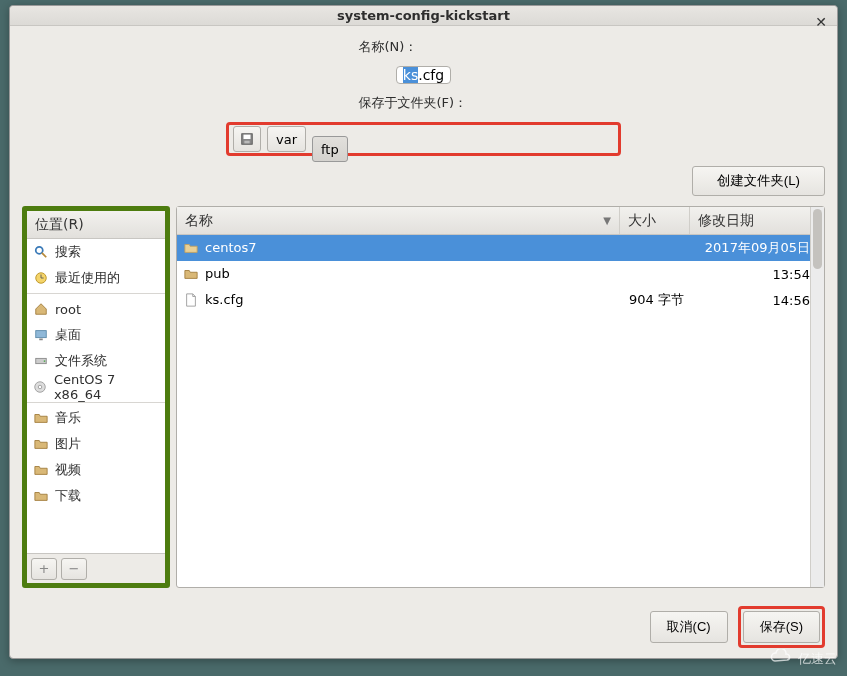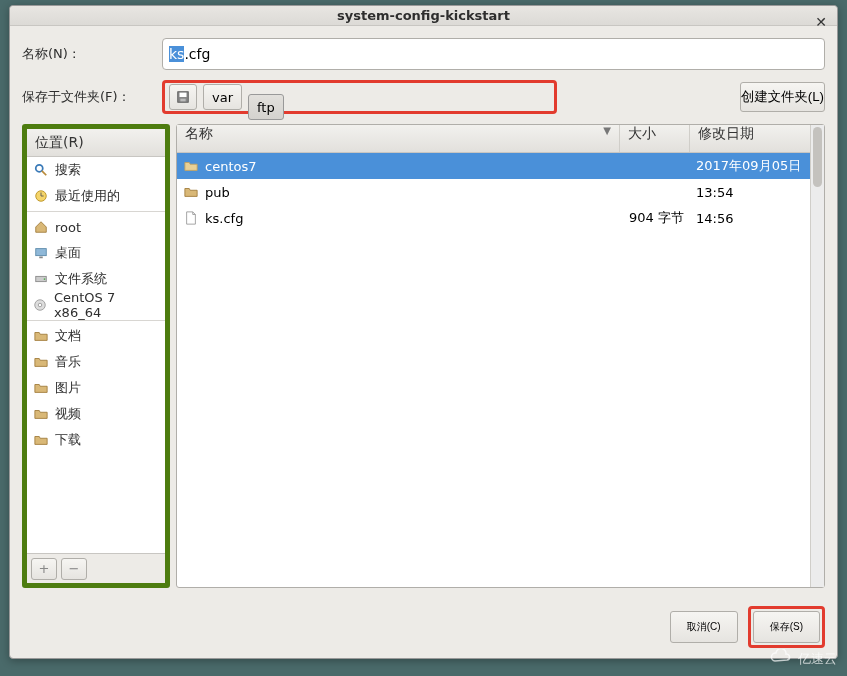--- a/index.html
+++ b/index.html
@@ -34,21 +34,21 @@
   position: absolute; right: 8px; top: 8px;
   width: 16px; height: 16px;
   cursor: pointer; color: #333;
   display: flex; align-items: center; justify-content: center;
   font-size: 14px;
 }
 .content {
   flex: 1; padding: 12px 12px 10px 12px;
   display: flex; flex-direction: column; gap: 10px;
 }
-.row { display: flex; align-items: center; gap: 10px; }
+.row { display: flex; align-items: center; gap: 10px; flex-direction: column; }
 .label { width: 130px; color: #2e2e2e; }
 .name-input {
   flex: 1; height: 32px;
   border: 1px solid #b0aea9;
   border-radius: 4px;
   background: #fff;
   padding: 0 6px;
   display: flex; align-items: center;
   font-size: 14px;
 }
@@ -65,21 +65,21 @@
   border: 1px solid #b0aea9;
   border-radius: 3px;
   background: linear-gradient(#f6f5f2, #e6e4e0);
   display: flex; align-items: center; justify-content: center;
   cursor: pointer;
 }
 .path-seg.active { background: linear-gradient(#e2e0dc, #d4d2ce); border-color: #999; margin-top: 20px; }
 .path-seg.icon-only { width: 28px; padding: 0; }
 .create-folder-btn {
   margin-left: auto;
-  height: 30px; padding: 0 0;
+  height: 30px; padding: 0 24px;
   border: 1px solid #b0aea9; border-radius: 3px;
   background: linear-gradient(#f6f5f2, #e6e4e0);
   cursor: pointer;
 }
 .browser {
   flex: 1; display: flex; gap: 6px; min-height: 0;
 }
 .sidebar {
   width: 148px; display: flex; flex-direction: column;
   border: 5px solid #4d7c0f; border-radius: 3px;
@@ -116,54 +116,54 @@
   border: 1px solid #b0aea9; border-radius: 3px;
   background: #fff;
 }
 .filelist { flex: 1; display: flex; flex-direction: column; }
 .fl-header {
   height: 28px; display: flex;
   background: linear-gradient(#f2f1ee, #e2e0dc);
   border-bottom: 1px solid #c8c6c2;
 }
 .fl-col {
-  display: flex; align-items: flex-start; padding: 0 8px;
+  display: flex; align-items: center; padding: 0 8px;
   border-right: 1px solid #d0cec9;
   font-size: 14px; color: #333;
   cursor: pointer;
 }
 .fl-col.name { flex: 1; position: relative; }
 .fl-col.size { width: 70px; }
 .fl-col.date { width: 120px; border-right: none; }
 .sort-arrow { position: absolute; right: 8px; color: #777; font-size: 10px; }
 .fl-body { flex: 1; overflow: auto; }
 .fl-row {
   height: 26px; display: flex; align-items: center;
   cursor: pointer;
 }
 .fl-row.selected { background: #4a90d9; color: #fff; }
-.fl-row .c-name { flex: 1; display: flex; align-items: center; gap: 6px; padding-left: 6px; }
+.fl-row .c-name { flex: 1; display: flex; align-items: flex-start; gap: 6px; padding-left: 6px; }
 .fl-row .c-size { width: 70px; text-align: right; padding-right: 6px; }
-.fl-row .c-date { width: 120px; padding-left: 6px; }
+.fl-row .c-date { width: 120px; padding-left: 6px; text-align: right; }
 .fl-scrollbar {
   width: 14px; background: #ececec; border-left: 1px solid #d0cec9;
   position: relative;
 }
 .fl-thumb {
   position: absolute; top: 2px; left: 2px; right: 2px; height: 60px;
   background: #c4c2be; border-radius: 5px;
 }
 .action-bar {
   display: flex; justify-content: flex-end; gap: 10px; padding-top: 8px; align-items: center;
 }
 .dlg-btn {
   height: 32px; padding: 0 16px;
   border: 1px solid #b0aea9; border-radius: 3px;
   background: linear-gradient(#f6f5f2, #e6e4e0);
-  cursor: pointer; font-size: 10px;
+  cursor: pointer; font-size: 13px;
 }
 .save-highlight {
   border: 3px solid #e23b2e; border-radius: 4px; padding: 2px;
 }
 .icon { width: 16px; height: 16px; display: inline-flex; align-items: center; justify-content: center; }
 .watermark {
   position: absolute; right: 10px; bottom: 8px;
   color: rgba(255,255,255,0.7); font-size: 13px;
   display: flex; align-items: center; gap: 4px;
   pointer-events: none;
@@ -265,28 +265,20 @@
           <div class="sidebar-item">
             <span class="icon">
                 <svg viewBox="0 0 16 16" width="14" height="14">
                   <circle cx="8" cy="8" r="6" fill="#ddd" stroke="#999"></circle>
                   <circle cx="8" cy="8" r="2" fill="#fff" stroke="#999"></circle>
                 </svg>
               </span>
             <span>CentOS 7 x86_64</span>
           </div>
           <div class="sidebar-divider"></div>
-          <div class="sidebar-item">
-            <span class="icon">
-                <svg viewBox="0 0 16 16" width="14" height="14">
-                  <path d="M1 4 L6 4 L7 6 L15 6 L15 13 L1 13 Z" fill="#d9b877" stroke="#a07c3b"></path>
-                </svg>
-              </span>
-            <span>文档</span>
-          </div>
           <div class="sidebar-item">
             <span class="icon">
                 <svg viewBox="0 0 16 16" width="14" height="14">
                   <path d="M1 4 L6 4 L7 6 L15 6 L15 13 L1 13 Z" fill="#d9b877" stroke="#a07c3b"></path>
                 </svg>
               </span>
             <span>音乐</span>
           </div>
           <div class="sidebar-item">
             <span class="icon">

